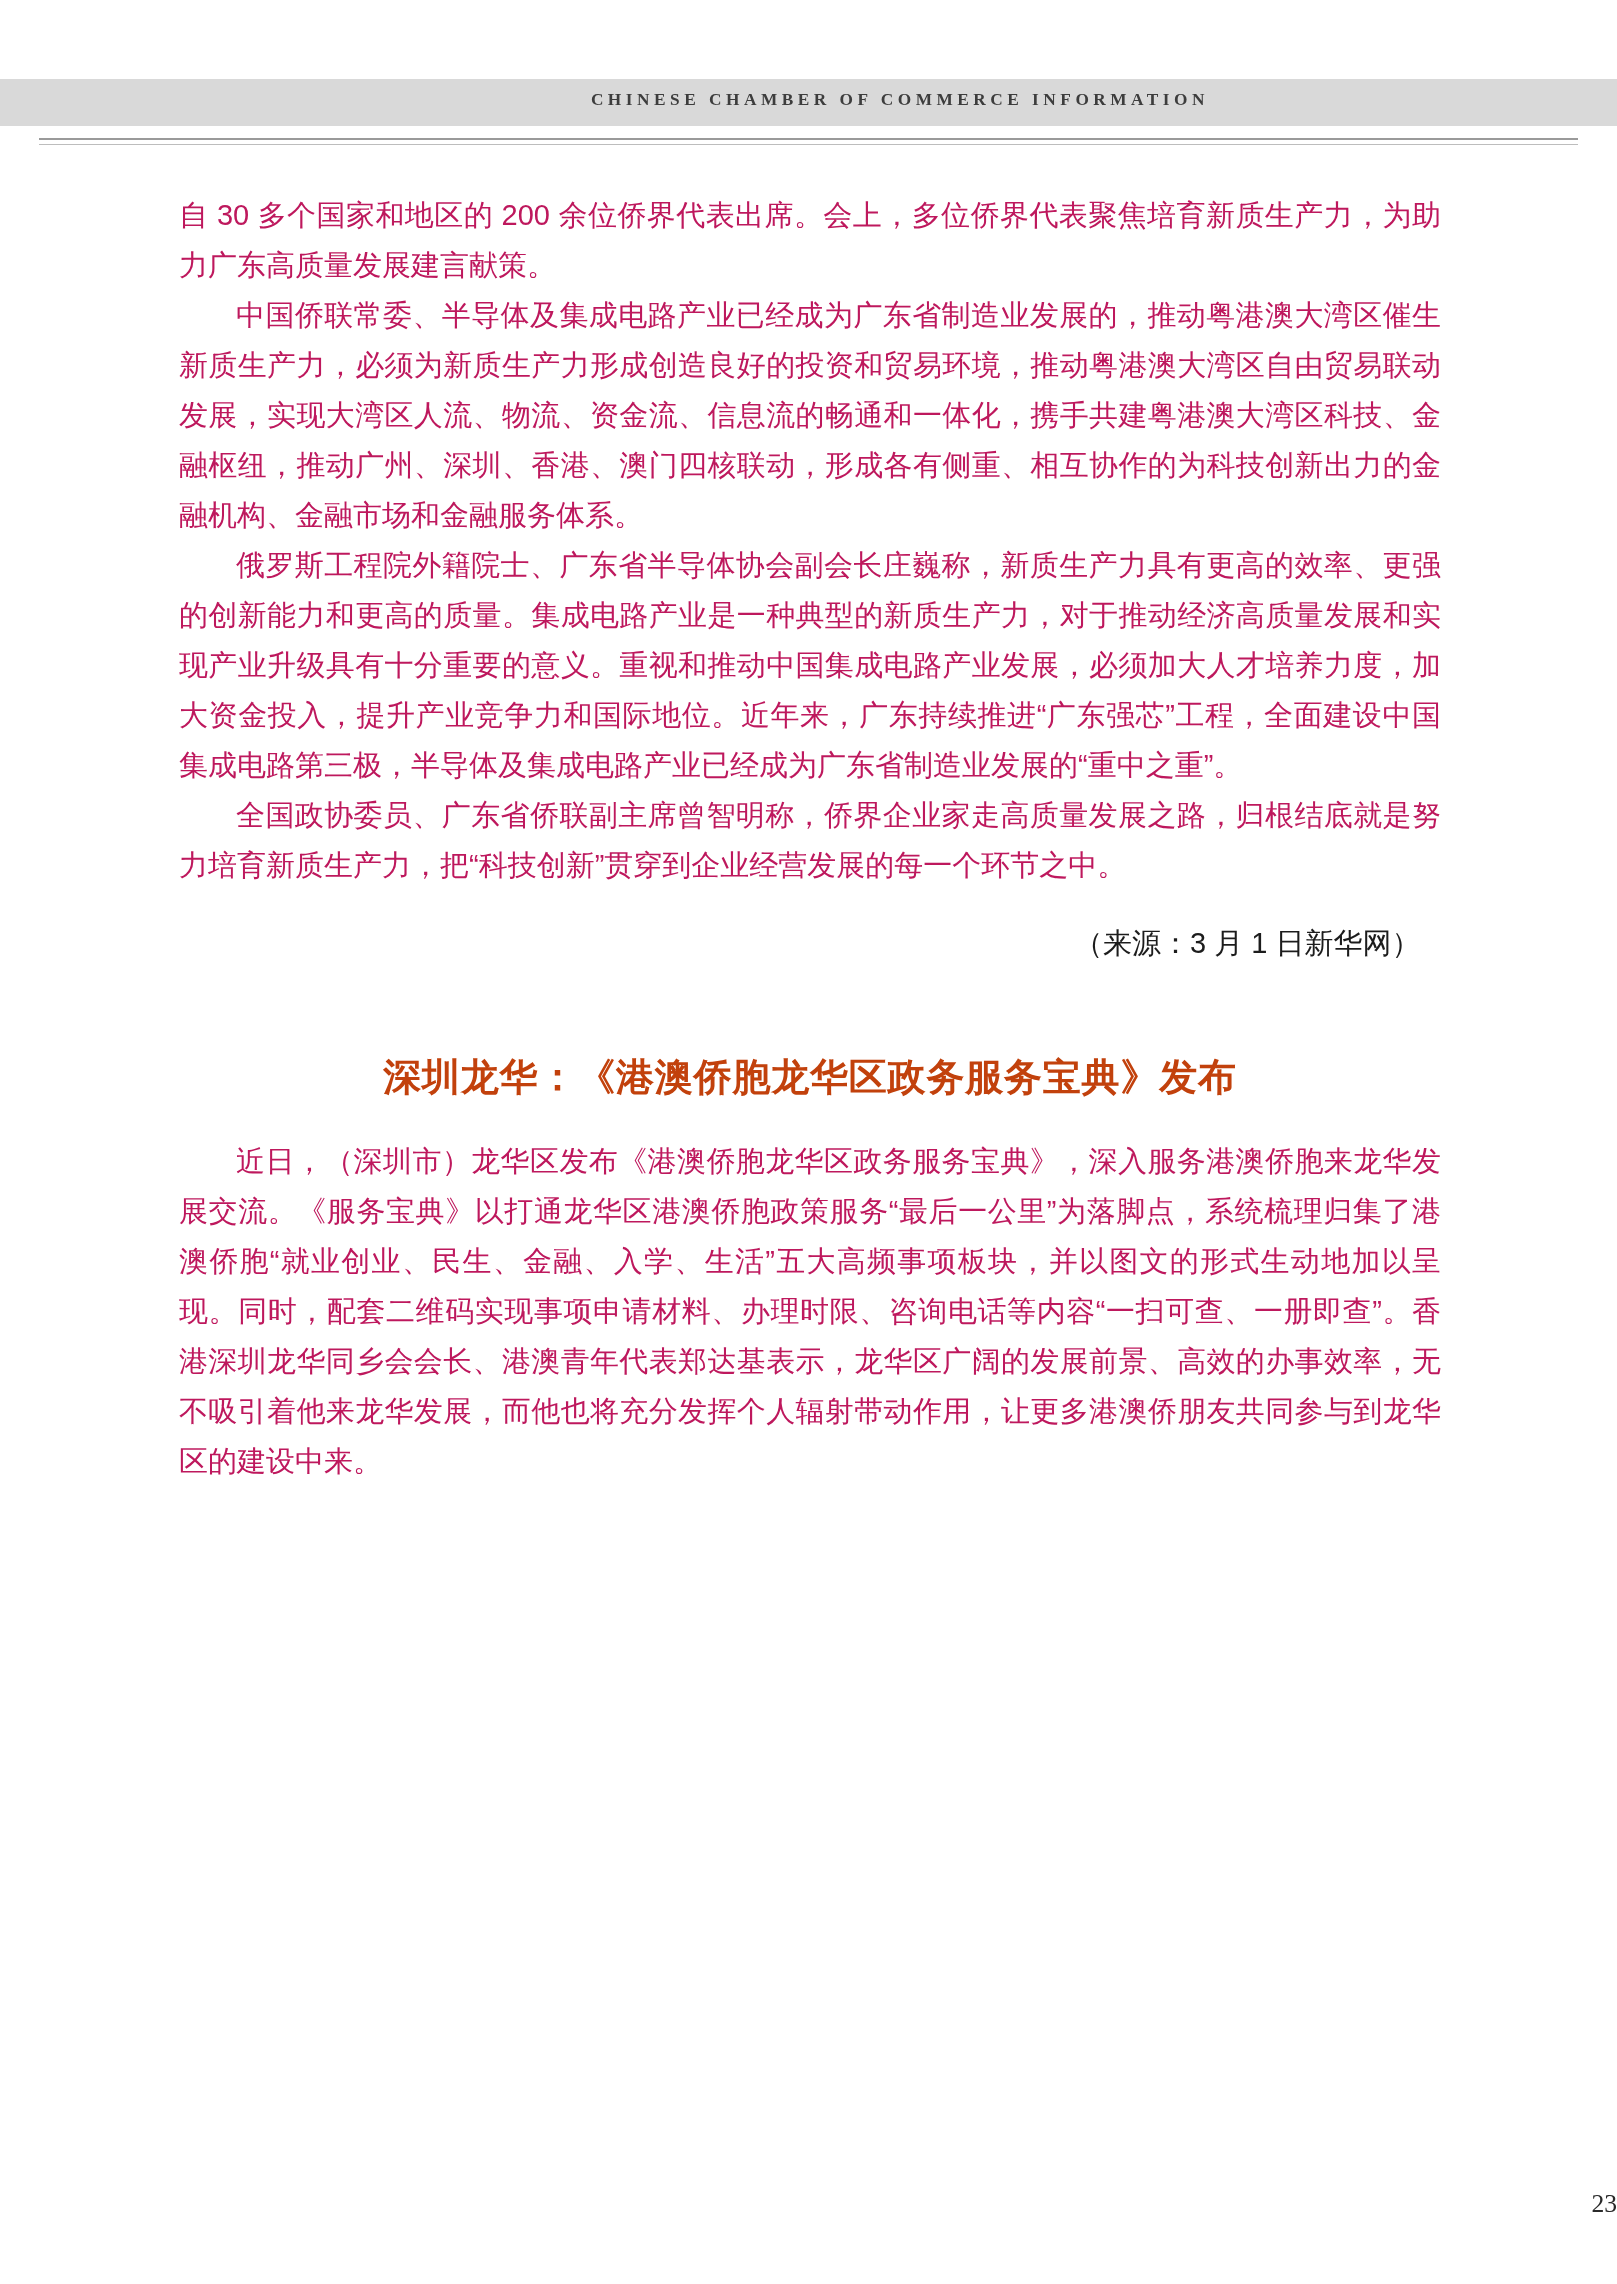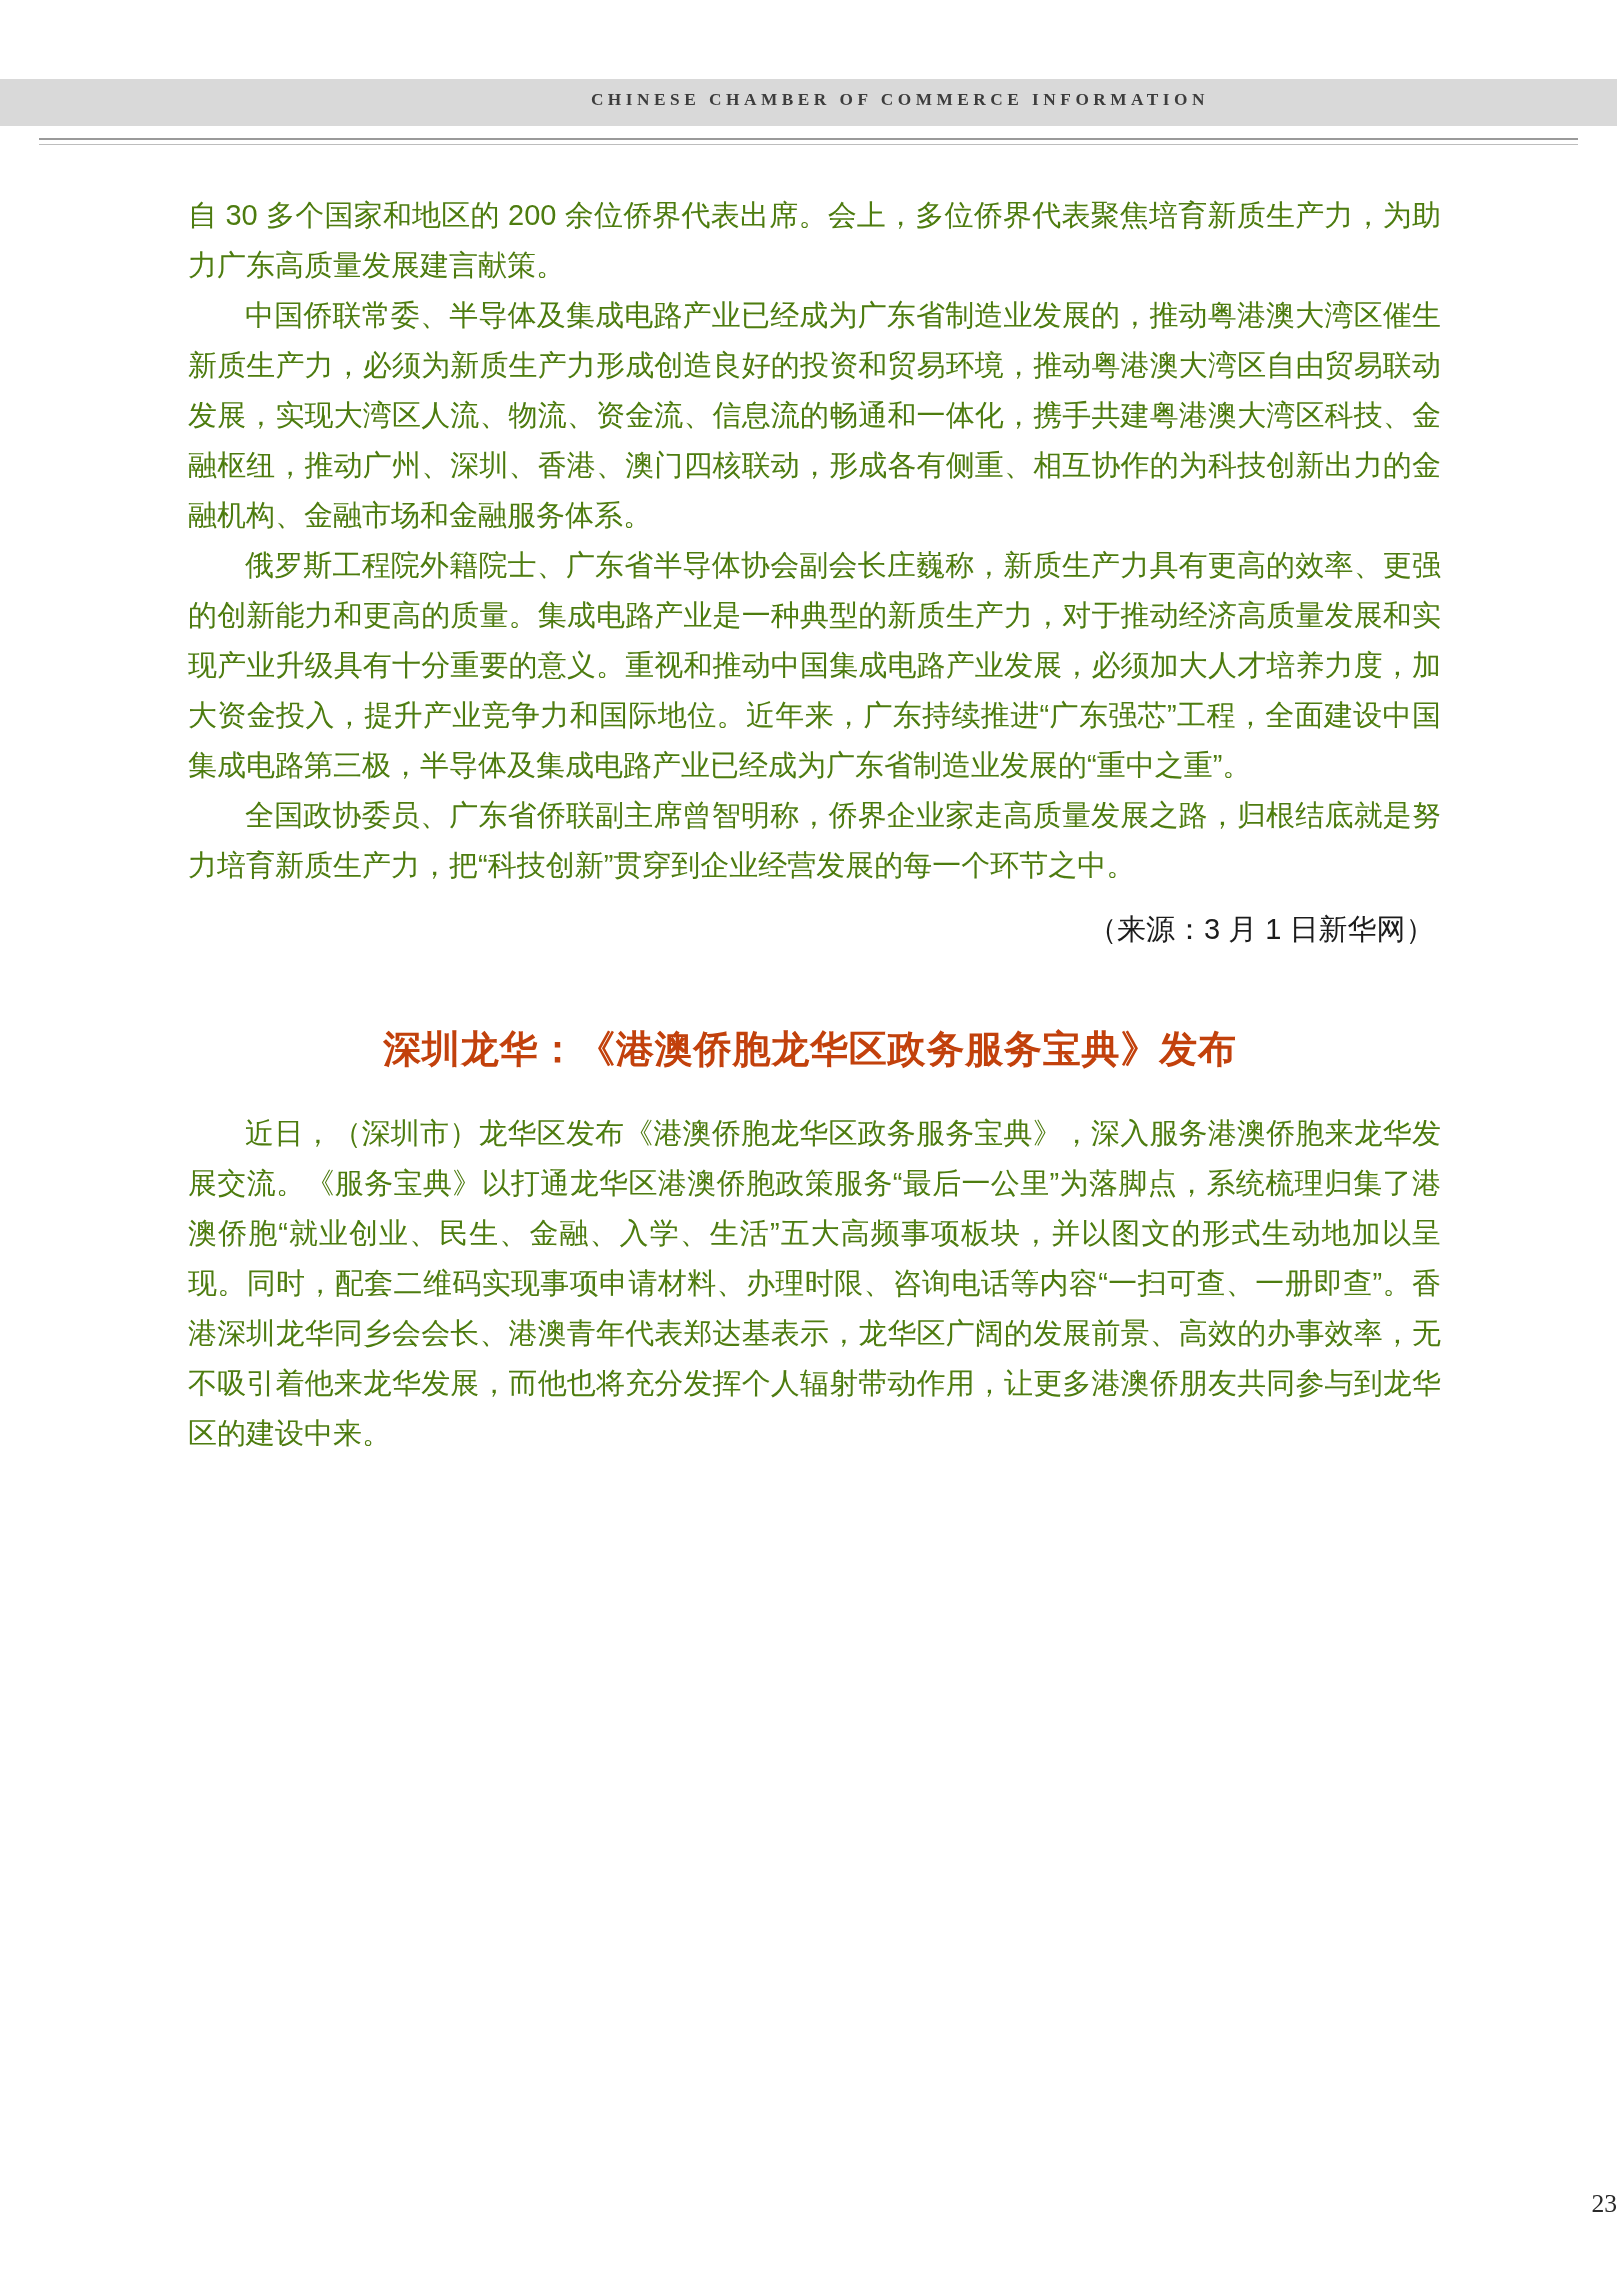--- a/index.html
+++ b/index.html
@@ -63,35 +63,35 @@
 
   
   .content {
     position: absolute;
     top: 190px;
     left: 179px;
     width: 1262px;
   }
 
   p.body-text {
-    margin: 0 0 0 9px;
+    margin: 0 0 0 0;
     font-size: 29px;
     line-height: 50px;
     text-align: justify;
     text-justify: inter-ideograph;
     letter-spacing: 0px;
-    color: #4d7c0f;
+    color: #be185d;
     font-family: "Liberation Sans", sans-serif;
   }
   p.indent {
     text-indent: 57px;
   }
 
   .source-line {
-    margin: 2px;
+    margin: 16px;
     font-size: 29px;
     line-height: 50px;
     text-align: right;
     color: #1c1c1c;
     padding-right: 4.5px;
   }
 
   .spacer-lg { height: 66px; }
   .spacer-md { height: 32px; }
   .spacer-sm { height: 12px; }

